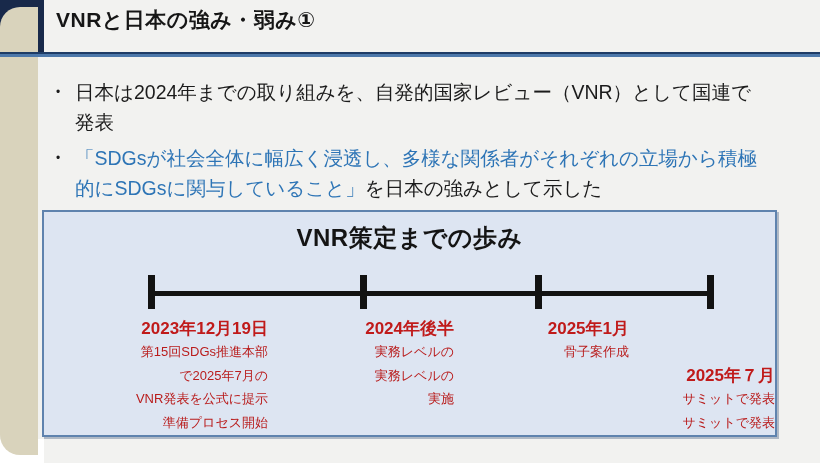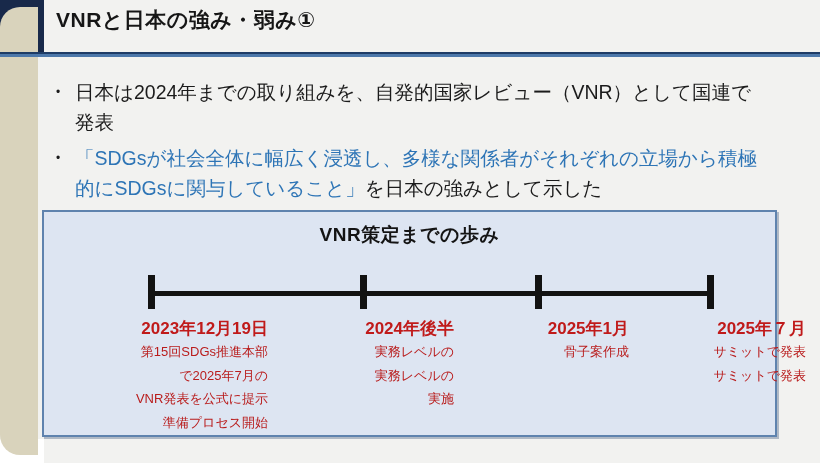--- a/index.html
+++ b/index.html
@@ -34,30 +34,30 @@
   .bullet p{margin:0;font-size:19.5px;line-height:30px;color:#1b1b1b;}
   .blue{color:var(--accent-blue,#2e75b6);}
   .tbox{
     position:absolute;left:42px;top:210px;width:731px;height:223px;
     background:var(--box-fill,#dde5f2);
     border:2px solid var(--box-border,#5f83ae);
     box-shadow:2px 2px 0 rgba(95,115,145,.45);
   }
   .tbox-title{
     position:absolute;left:0;right:0;top:10px;text-align:center;
-    font-size:19px;font-weight:700;color:#141414;letter-spacing:.5px;
+    font-size:24px;font-weight:700;color:#141414;letter-spacing:.5px;
   }
   .tline{position:absolute;left:106px;top:79px;width:561px;height:5px;background:#121212;}
   .tick{position:absolute;top:63px;width:7px;height:34px;background:#121212;}
   .tick.t0{left:104px;} .tick.t1{left:316px;} .tick.t2{left:491px;} .tick.t3{left:663px;}
   .milestone{position:absolute;top:105px;transform:translateX(-50%);text-align:right;}
   .milestone.m0{left:108px;width:232px;}
   .milestone.m1{left:320px;width:180px;}
   .milestone.m2{left:495px;width:180px;}
-  .milestone.m3{left:667px;width:190px;}
+  .milestone.m3{left:636px;width:190px;margin-top:47px;}
   .m-date{font-size:17px;line-height:23px;font-weight:700;color:var(--accent-red,#c01a1a);}
   .m-line{font-size:13px;line-height:23.5px;color:#b91c1c;}
 </style>
 </head>
 <body>
 
 <div class="slide">
   <div class="corner-navy"></div>
   <div class="corner-white"></div>
   <div class="side-band"></div>

